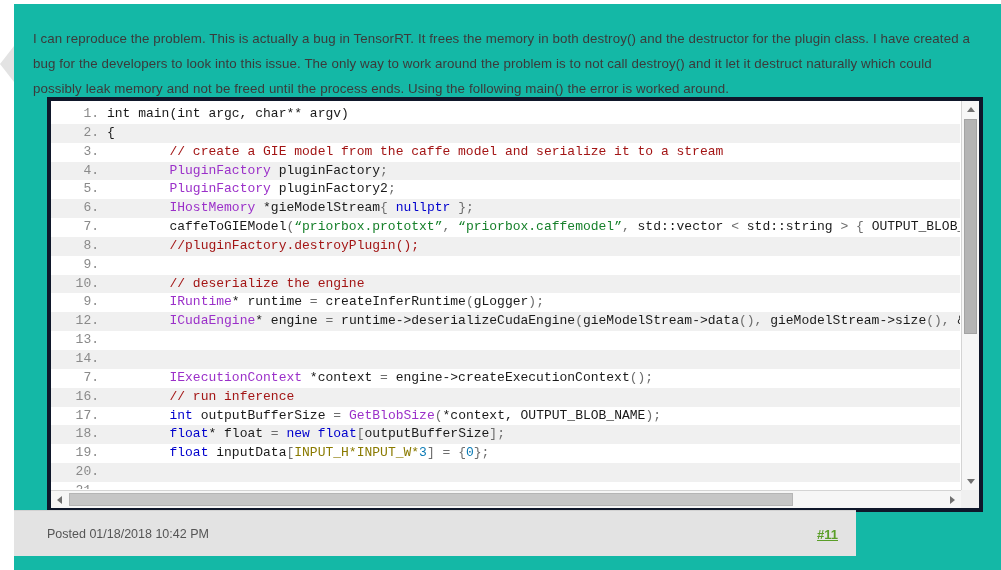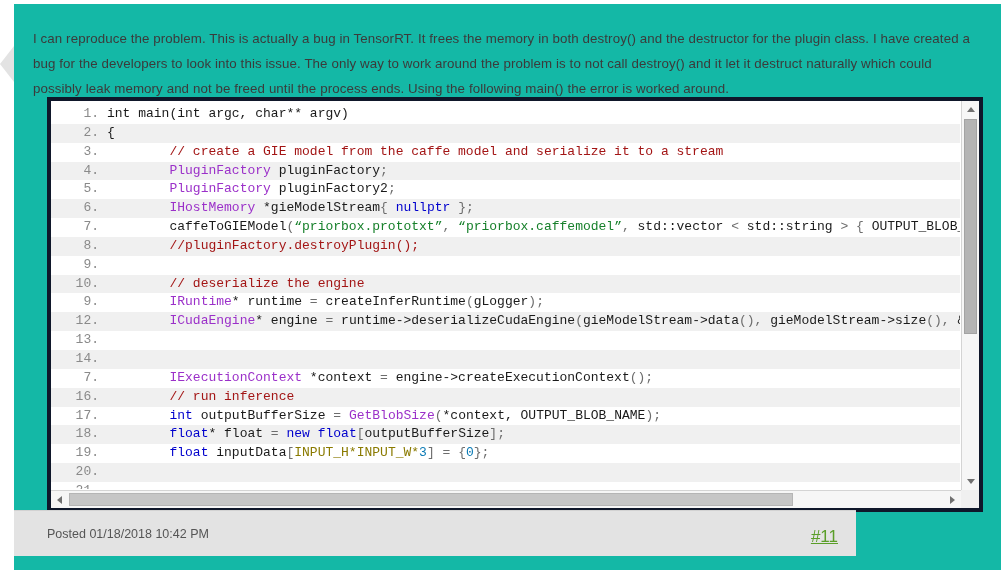--- a/index.html
+++ b/index.html
@@ -231,24 +231,24 @@
     position: absolute;
     left: 33px;
     top: 16px;
     font-size: 12.5px;
     color: #555555;
   }
   #post-permalink {
     position: absolute;
     right: 18px;
     top: 16px;
-    font-size: 17px;
+    font-size: 13px;
     color: #5a9e28;
     text-decoration: underline;
-    font-weight: normal;
+    font-weight: bold;
     cursor: pointer;
   }
 </style>
 </head>
 <body>
 
 <div id="post-bubble">
   <div id="bubble-pointer"></div>
 
   <div id="post-body">

